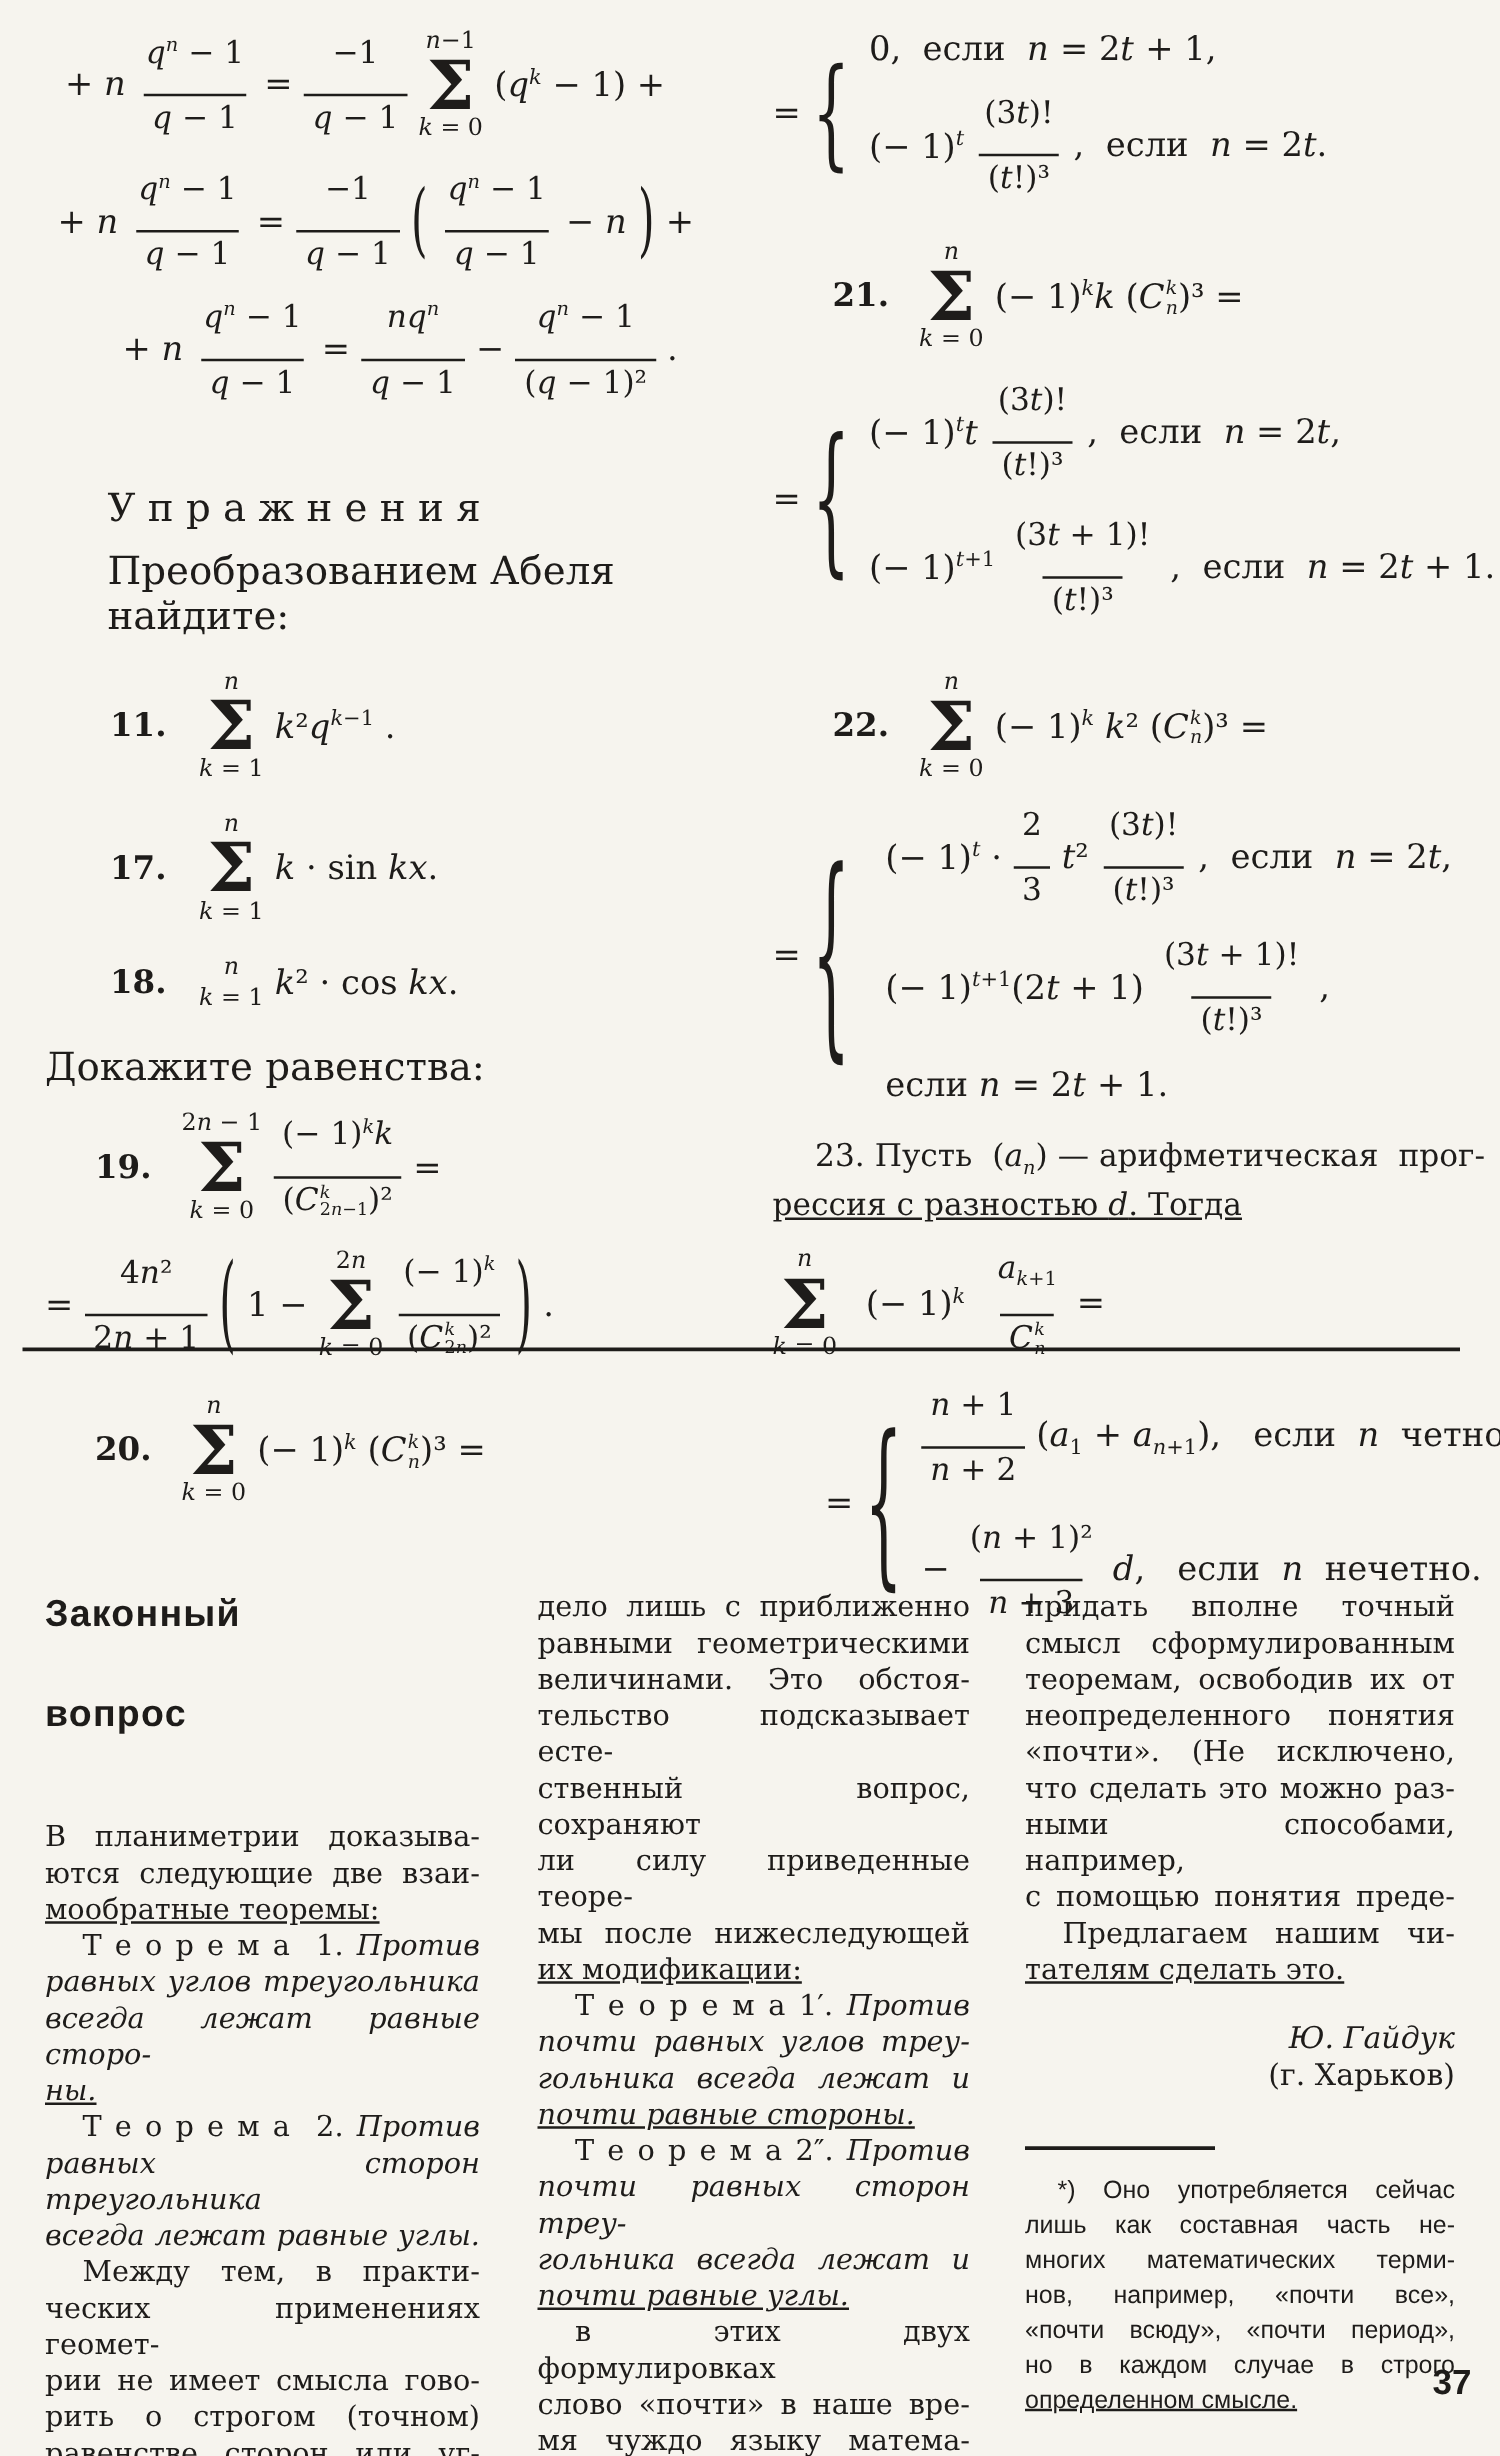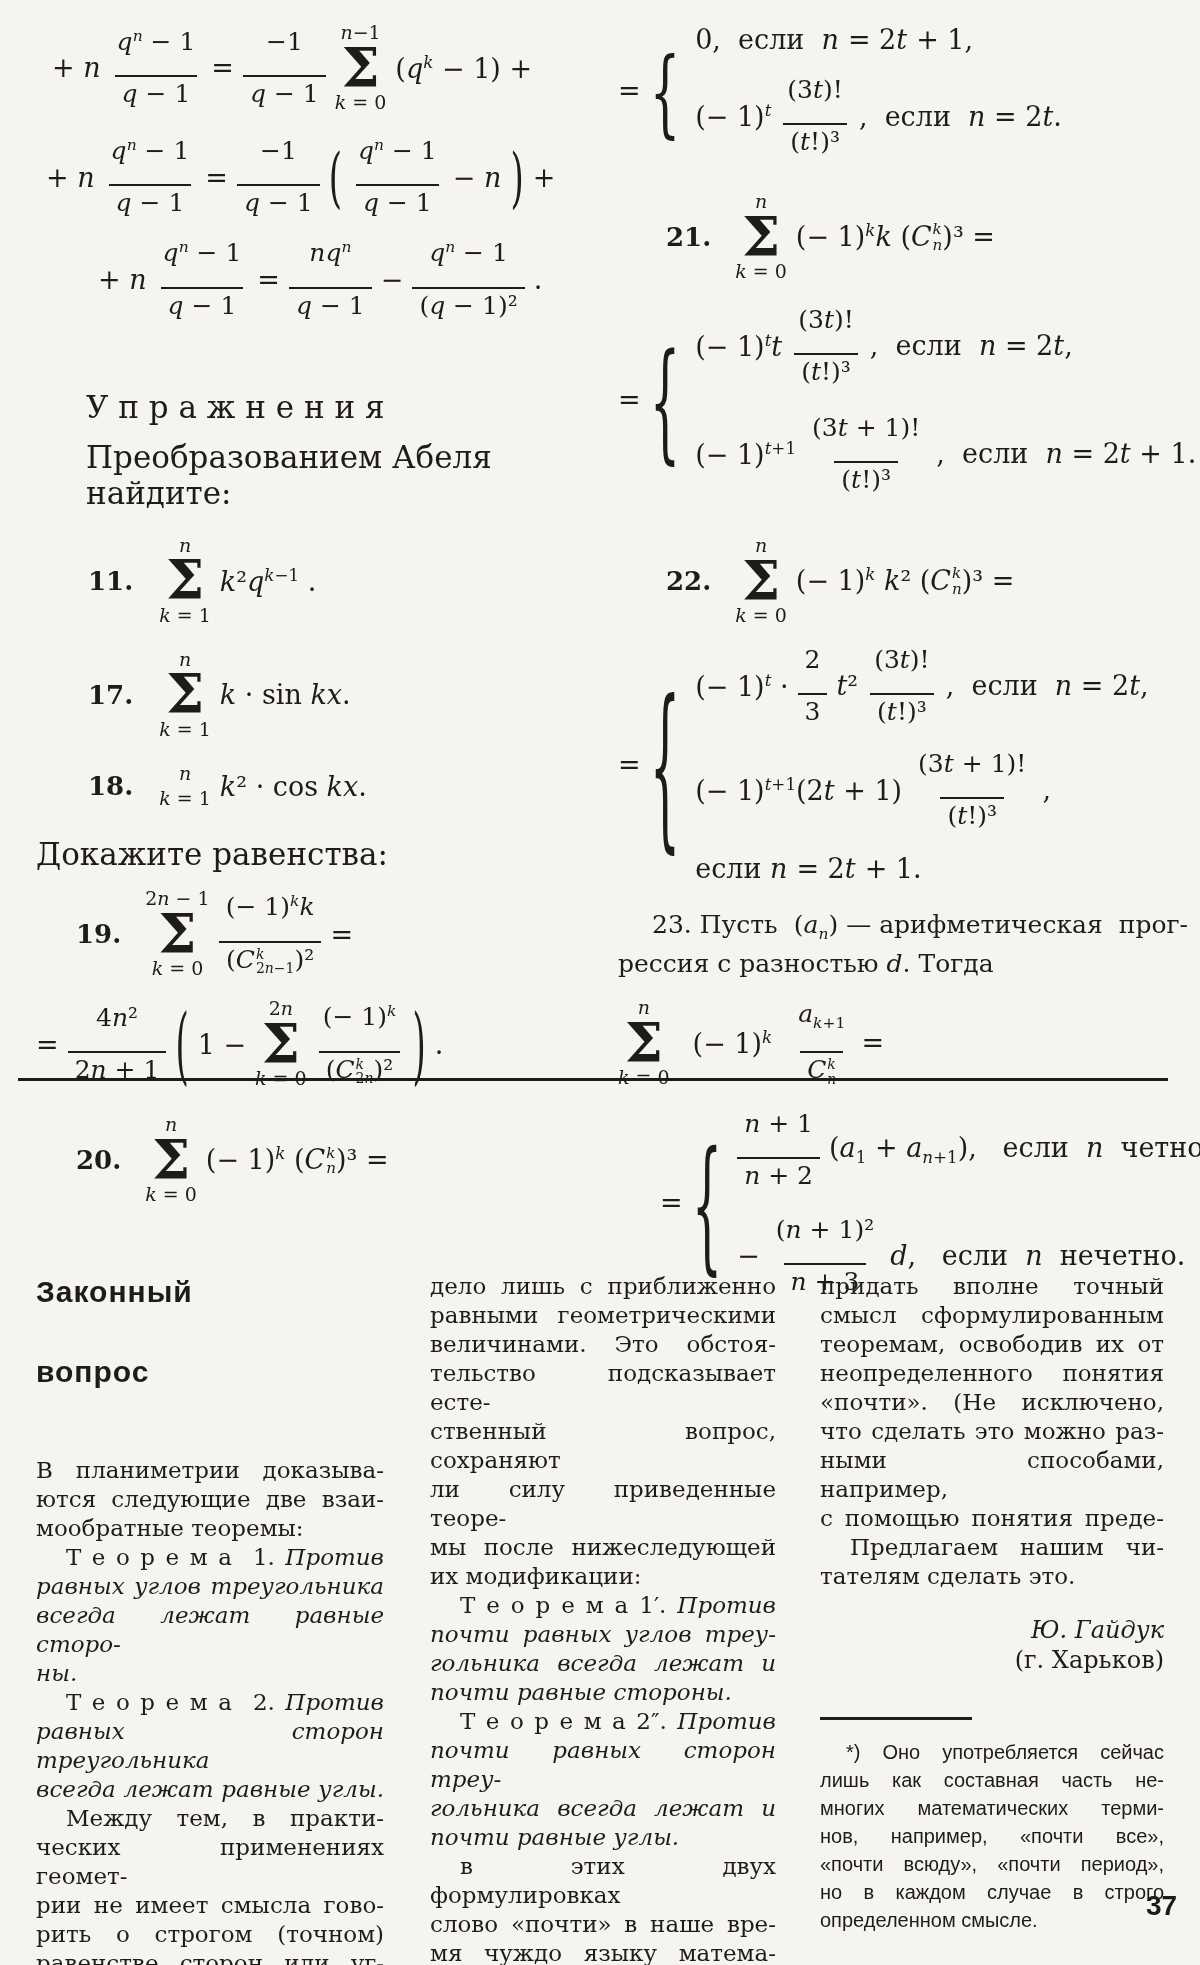--- a/index.html
+++ b/index.html
@@ -46,21 +46,21 @@
   .frule { width:152px; height:3px; background:#1e1c1a; margin:42px 0 18px 0; }
 
   
   .title .ln { font-family:"Liberation Sans","DejaVu Sans",sans-serif; font-weight:bold;
                font-size:30px; line-height:48px; letter-spacing:1px;
                text-align:left; text-align-last:left; }
   .title .ln:first-child { margin-bottom:32px; }
   .title { margin-bottom:60px; }
   .blk { font-size:23px; line-height:29px; }
   .ln { text-align:justify; text-align-last:justify; }
-  .ln.last { text-align-last:left; }
+  .ln.last { text-align-last:left;text-decoration:underline; }
   .blk.indent .ln:first-child { text-indent:30px; }
   .mtext { font-size:25px; line-height:30px; }
   .mtext.indent .ln:first-child { text-indent:34px; }
   .author { margin-top:24px; }
   .author .ln { text-align:right; text-align-last:right; font-size:24px; line-height:30px; }
   .footnote { font-family:"Liberation Sans","DejaVu Sans",sans-serif; font-size:20px; line-height:28px; }
   .footnote.indent .ln:first-child { text-indent:26px; }
   .pageno { font-family:"Liberation Sans","DejaVu Sans",sans-serif; font-weight:bold; font-size:28px; }
 </style>
 </head>
@@ -283,21 +283,21 @@
         </span>
       <span class="mt">(− 1)<sup><i>k</i></sup> <i>k</i>² (<i>C</i><span class="ss">
             <span><i>k</i></span>
             <span><i>n</i></span>
           </span>)³ =</span>
     </div>
 
     <div class="mrow" style="margin-top:18px;">
       <span class="mt">=</span>
       <span class="brace br-c">{</span>
-      <div class="cbody" style="gap:22px; margin-left:6px;">
+      <div class="cbody" style="gap:22px; margin-left:19px;">
         <div class="crow">
           <span class="mt">(− 1)<sup><i>t</i></sup> ·</span>
           <span class="fr">
               <span class="n">2</span>
               <span class="d">3</span>
             </span>
           <span class="mt"><i>t</i>²</span>
           <span class="fr">
               <span class="n">(3<i>t</i>)!</span>
               <span class="d">(<i>t</i>!)³</span>

